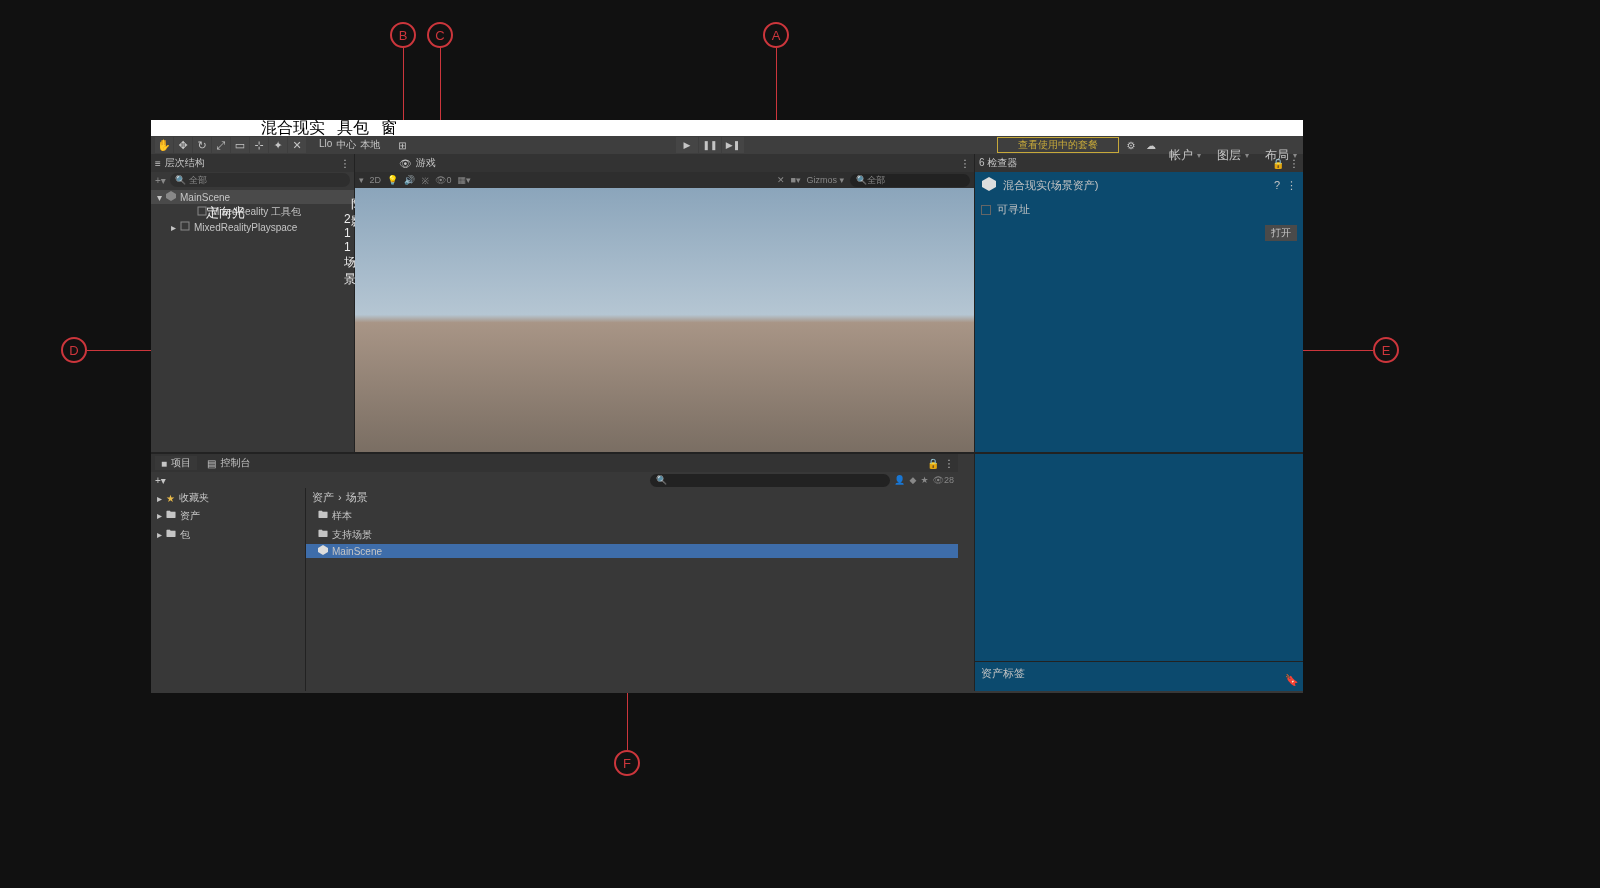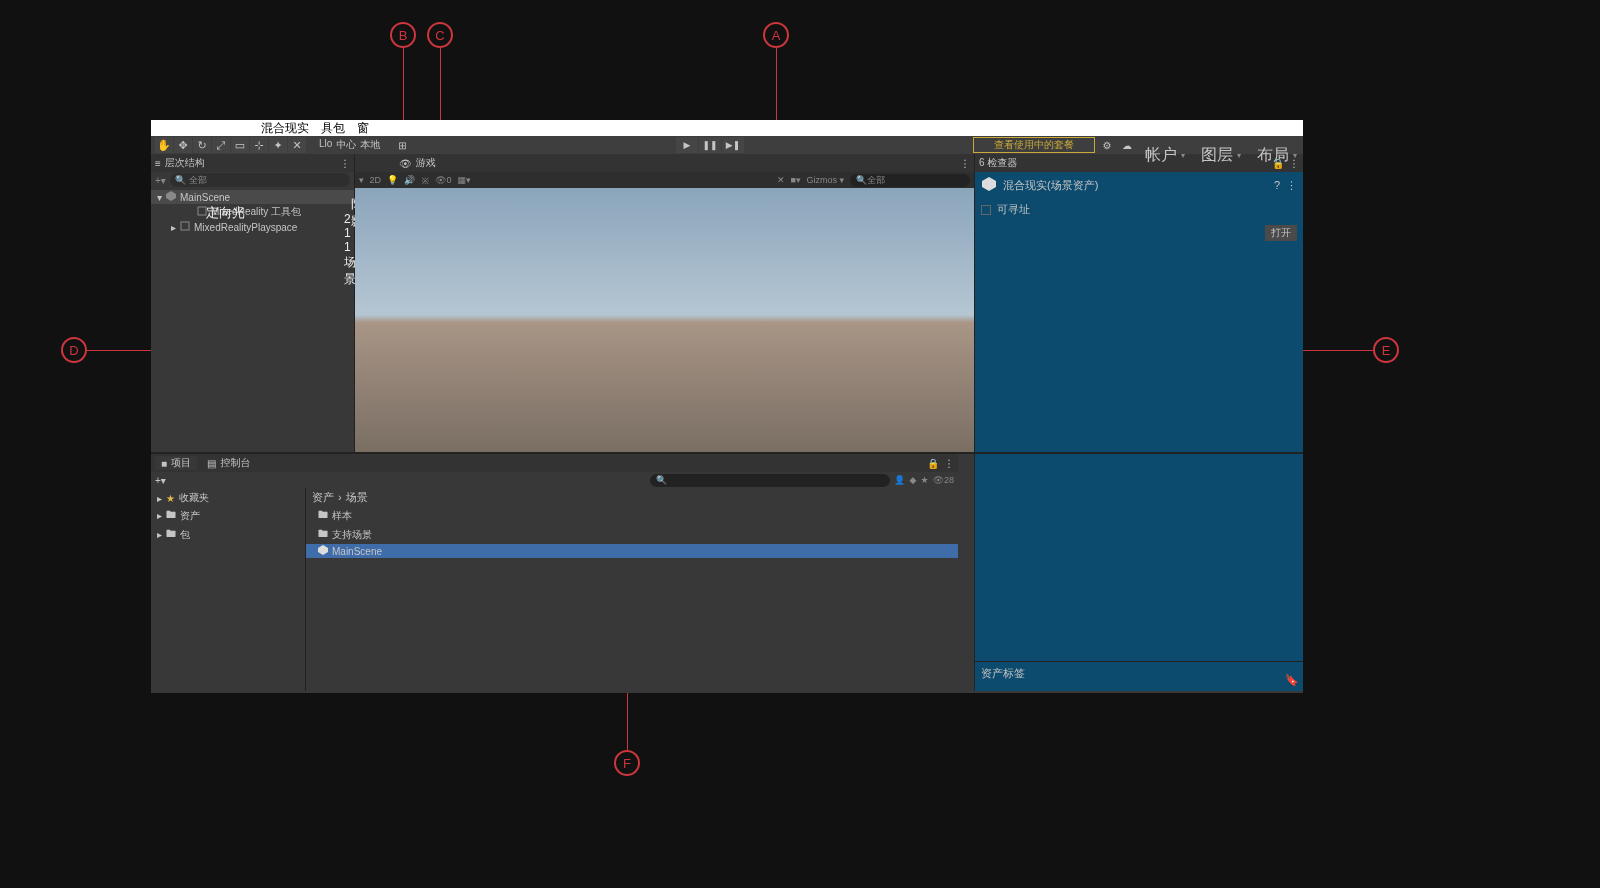--- a/index.html
+++ b/index.html
@@ -1,28 +1,28 @@
 <!DOCTYPE html>
 <html><head>
 <meta charset="utf-8">
 <style>
 * { margin:0; padding:0; box-sizing:border-box; font-family:"Segoe UI",Arial,sans-serif; }
 body { background:#111; width:1600px; height:888px; position:relative; overflow:hidden; }
 .app { position:absolute; left:151px; top:120px; width:1152px; height:573px; background:#383838; display:flex; flex-direction:column; }
-.titlebar { height:16px; background:#fff; display:flex; align-items:center; font-size:12px; color:#000; padding-left:110px; gap:12px; }
+.titlebar { height:16px; background:#fff; display:flex; align-items:center; font-size:16px; color:#000; padding-left:110px; gap:12px; }
 .toolbar { height:18px; background:#3e3e3e; display:flex; align-items:center; font-size:10px; color:#c5c5c5; }
 .tool-btns { display:flex; gap:0; margin-left:4px; }
 .tool-btns span { width:18px; height:16px; display:flex; align-items:center; justify-content:center; background:#454545; margin-right:1px; font-size:11px; cursor:pointer; }
 .tool-label { margin-left:12px; display:flex; gap:4px; }
 .play-controls { margin-left:auto; margin-right:auto; display:flex; gap:1px; position:absolute; left:525px; }
 .play-controls span { width:22px; height:16px; background:#454545; display:flex; align-items:center; justify-content:center; font-size:9px; cursor:pointer; }
 .right-tools { margin-left:auto; display:flex; align-items:center; gap:4px; }
 .highlight-box { border:1px solid #c7a93a; padding:0 20px; font-size:10px; color:#c7a93a; }
 .icon-btn { width:16px; height:16px; display:flex; align-items:center; justify-content:center; font-size:10px; cursor:pointer; }
-.dropdown { padding:0 6px; font-size:16px; display:flex; align-items:center; gap:4px; cursor:pointer;margin-top:20px; }
+.dropdown { padding:0 6px; font-size:12px; display:flex; align-items:center; gap:4px; cursor:pointer;margin-top:20px; }
 .dropdown::after { content:"▾"; font-size:8px; color:#888; }
 
 .main-row { display:flex; height:298px; }
 .hierarchy { width:204px; background:#383838; border-right:1px solid #222; display:flex; flex-direction:column; }
 .panel-header { height:18px; background:#333; display:flex; align-items:center; font-size:10px; color:#c5c5c5; padding:0 4px; gap:4px; }
 .panel-header .title { flex:1; }
 .panel-sub { height:16px; background:#383838; display:flex; align-items:center; padding:0 4px; font-size:10px; color:#888; gap:4px; }
 .search-mini { flex:1; background:#2e2e2e; border-radius:8px; height:14px; padding:0 6px; font-size:9px; color:#888; display:flex; align-items:center; }
 .hier-tree { flex:1; padding:2px 0; font-size:10px; color:#c5c5c5; }
 .hier-item { padding:1px 6px; display:flex; align-items:center; gap:4px; }

